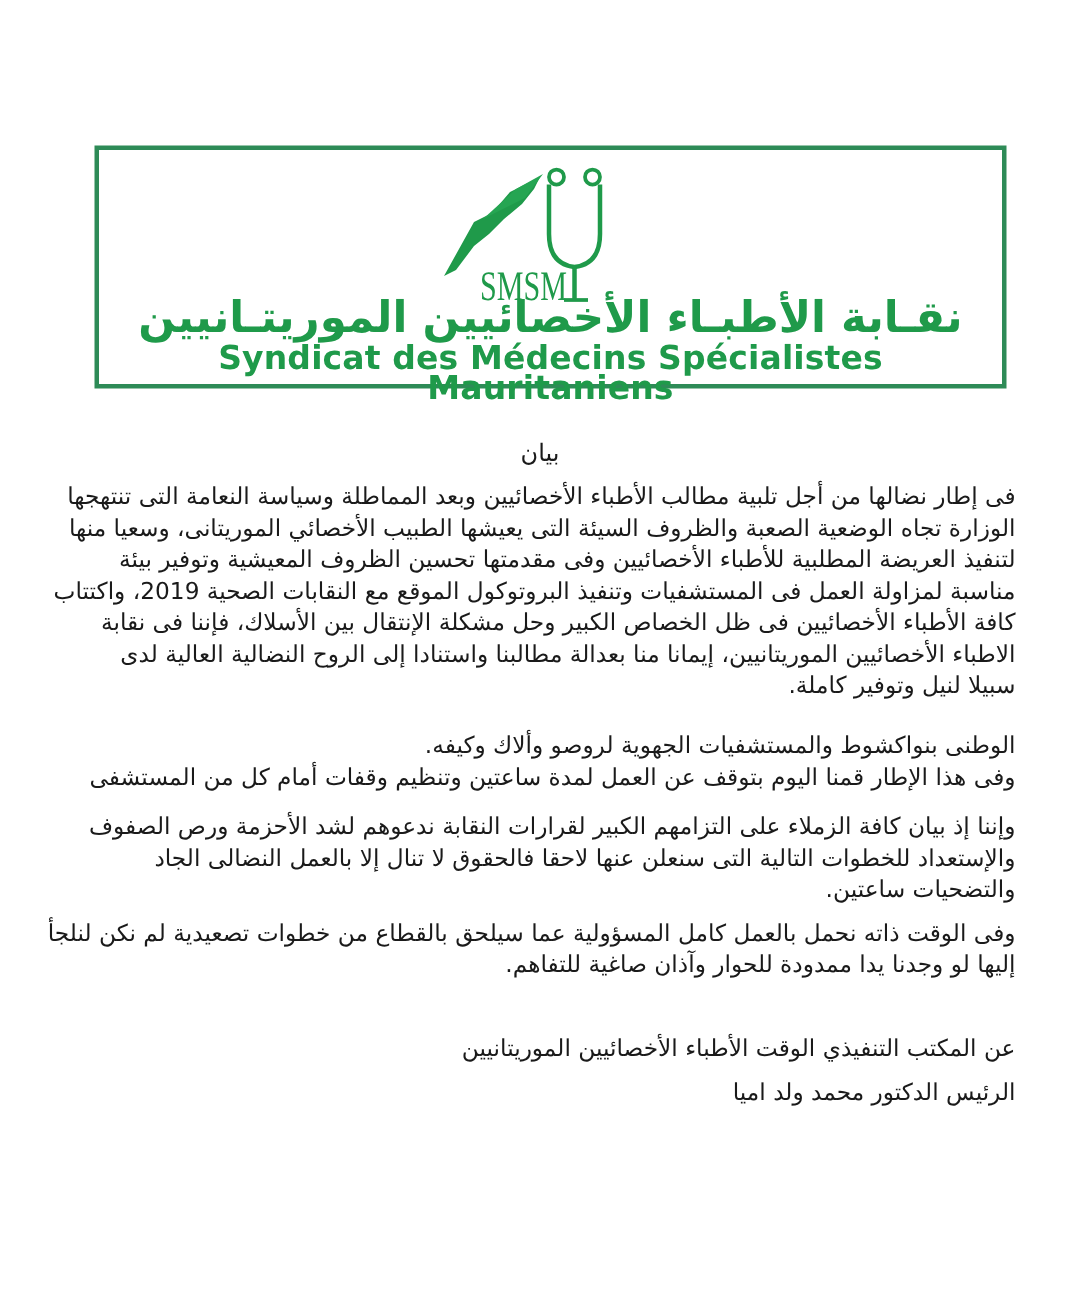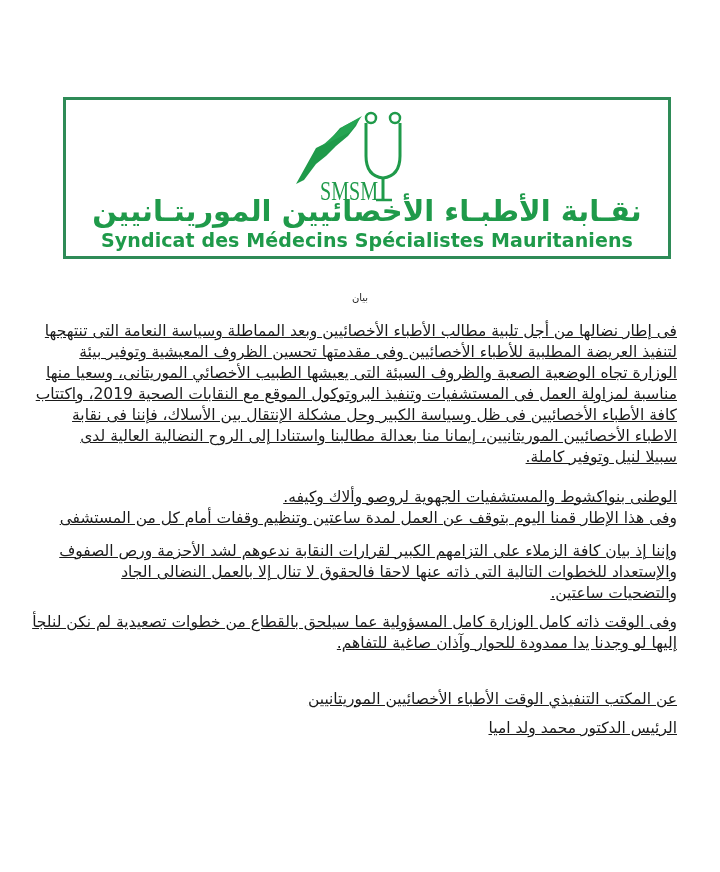--- a/index.html
+++ b/index.html
@@ -5,26 +5,26 @@
   html, body { margin: 0; padding: 0; background: #ffffff; }
   body { width: 720px; height: 872px; position: relative; overflow: hidden;
          font-family: "DejaVu Sans", sans-serif; color: #1a1a1a; }
   .logo-box { position: absolute; left: 63px; top: 97px; width: 588px; height: 156px;
               border: 3px solid #2e8b57; box-sizing: content-box; background: #fff; padding-left: 14px; }
   .logo-emblem { position: absolute; left: 216px; top: 6px; width: 130px; height: 100px; }
   .logo-ar { position: absolute; left: 0; right: 0; top: 96px; text-align: center; direction: rtl;
              font-family: "DejaVu Sans", sans-serif; font-weight: bold; font-size: 29px;
              color: #1f9a4a; line-height: 30px; }
   .logo-fr { position: absolute; left: 0; right: 0; top: 130px; text-align: center;
-             font-family: "DejaVu Sans", sans-serif; font-weight: bold; font-size: 19px;
+             font-family: "DejaVu Sans", sans-serif; font-weight: bold; font-size: 22px;
              color: #1f9a4a; line-height: 20px; letter-spacing: 0.1px; }
   .title { position: absolute; left: 0; right: 0; top: 292px; text-align: center;
-           font-size: 10px; direction: rtl; }
+           font-size: 16px; direction: rtl; }
   .para { position: absolute; right: 43px; width: 620px; direction: rtl; text-align: right;
-          font-size: 15.5px; line-height: 21px; text-decoration: underline; }
+          font-size: 15.5px; line-height: 21px; }
   .para .line { display: block; white-space: nowrap; }
   #p1 { top: 321px; }
   #p2 { top: 487px; }
   #p3 { top: 541px; }
   #p4 { top: 612px; }
   #sig1 { top: 689px; }
   #sig2 { top: 718px; }
 </style>
 </head>
 <body>
@@ -44,41 +44,41 @@
     <text x="38" y="94" font-family="Liberation Serif, serif" font-size="28" fill="#1f9a4a" textLength="58" lengthAdjust="spacingAndGlyphs">SMSM</text>
   </svg>
   <div class="logo-ar">نقـابة الأطبـاء الأخصائيين الموريتـانيين</div>
   <div class="logo-fr">Syndicat des Médecins Spécialistes Mauritaniens</div>
 </div>
 
 <div class="title">بيان</div>
 
 <div class="para" id="p1">
   <span class="line">فى إطار نضالها من أجل تلبية مطالب الأطباء الأخصائيين  وبعد المماطلة وسياسة النعامة التى تنتهجها</span>
+  <span class="line">الوزارة تجاه الوضعية الصعبة والظروف السيئة التى يعيشها الطبيب الأخصائي الموريتانى، وسعيا منها</span>
   <span class="line">لتنفيذ العريضة المطلبية للأطباء الأخصائيين وفى مقدمتها تحسين الظروف المعيشية  وتوفير بيئة</span>
-  <span class="line">الوزارة تجاه الوضعية الصعبة والظروف السيئة التى يعيشها الطبيب الأخصائي الموريتانى، وسعيا منها</span>
   <span class="line">مناسبة لمزاولة العمل فى المستشفيات وتنفيذ البروتوكول الموقع مع النقابات الصحية 2019، واكتتاب</span>
-  <span class="line">كافة الأطباء الأخصائيين فى ظل وسياسة الكبير وحل مشكلة الإنتقال بين الأسلاك، فإننا فى نقابة</span>
+  <span class="line">كافة الأطباء الأخصائيين فى ظل الخصاص الكبير وحل مشكلة الإنتقال بين الأسلاك، فإننا فى نقابة</span>
   <span class="line">الاطباء الأخصائيين الموريتانيين، إيمانا منا بعدالة مطالبنا واستنادا إلى الروح النضالية العالية لدى</span>
   <span class="line">سبيلا لنيل وتوفير كاملة.</span>
 </div>
 
 <div class="para" id="p2">
   <span class="line">الوطنى بنواكشوط والمستشفيات الجهوية لروصو وألاك وكيفه.</span>
   <span class="line">وفى هذا الإطار قمنا اليوم بتوقف عن العمل لمدة ساعتين وتنظيم وقفات أمام كل من المستشفى</span>
 </div>
 
 <div class="para" id="p3">
   <span class="line">وإننا إذ بيان كافة الزملاء على التزامهم الكبير لقرارات النقابة ندعوهم لشد الأحزمة ورص الصفوف</span>
-  <span class="line">والإستعداد للخطوات التالية التى ذاته عنها لاحقا فالحقوق لا تنال إلا بالعمل النضالى الجاد</span>
+  <span class="line">والإستعداد للخطوات التالية التى سنعلن عنها لاحقا فالحقوق لا تنال إلا بالعمل النضالى الجاد</span>
   <span class="line">والتضحيات ساعتين.</span>
 </div>
 
 <div class="para" id="p4">
-  <span class="line">وفى الوقت ذاته كامل الوزارة كامل المسؤولية عما سيلحق بالقطاع من خطوات تصعيدية لم نكن لنلجأ</span>
+  <span class="line">وفى الوقت ذاته نحمل بالعمل كامل المسؤولية عما سيلحق بالقطاع من خطوات تصعيدية لم نكن لنلجأ</span>
   <span class="line">إليها لو وجدنا يدا ممدودة للحوار وآذان صاغية للتفاهم.</span>
 </div>
 
 <div class="para" id="sig1">
   <span class="line">عن المكتب التنفيذي الوقت الأطباء الأخصائيين الموريتانيين</span>
 </div>
 <div class="para" id="sig2">
   <span class="line">الرئيس الدكتور محمد ولد اميا</span>
 </div>
 

